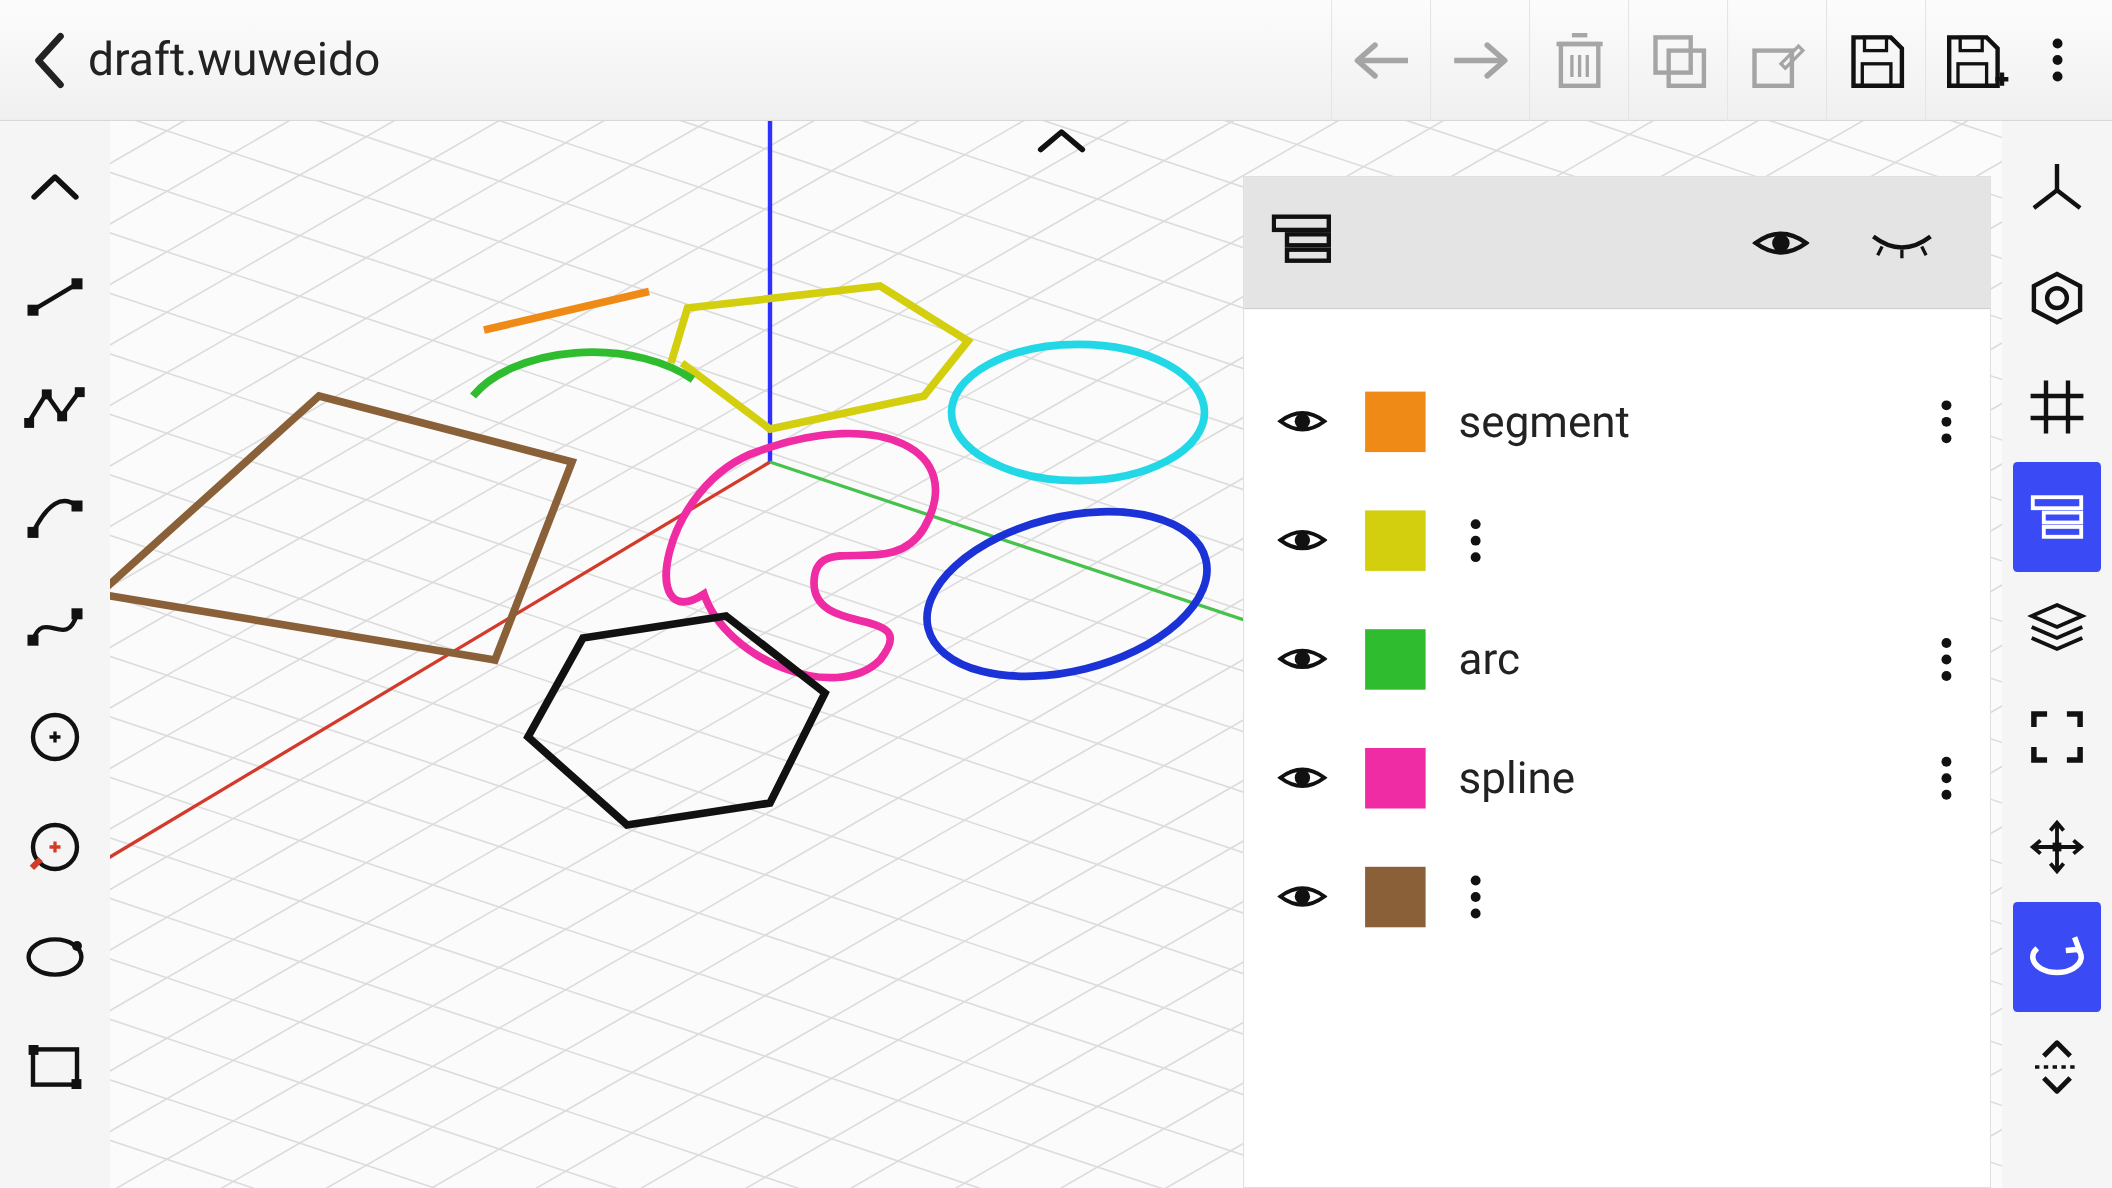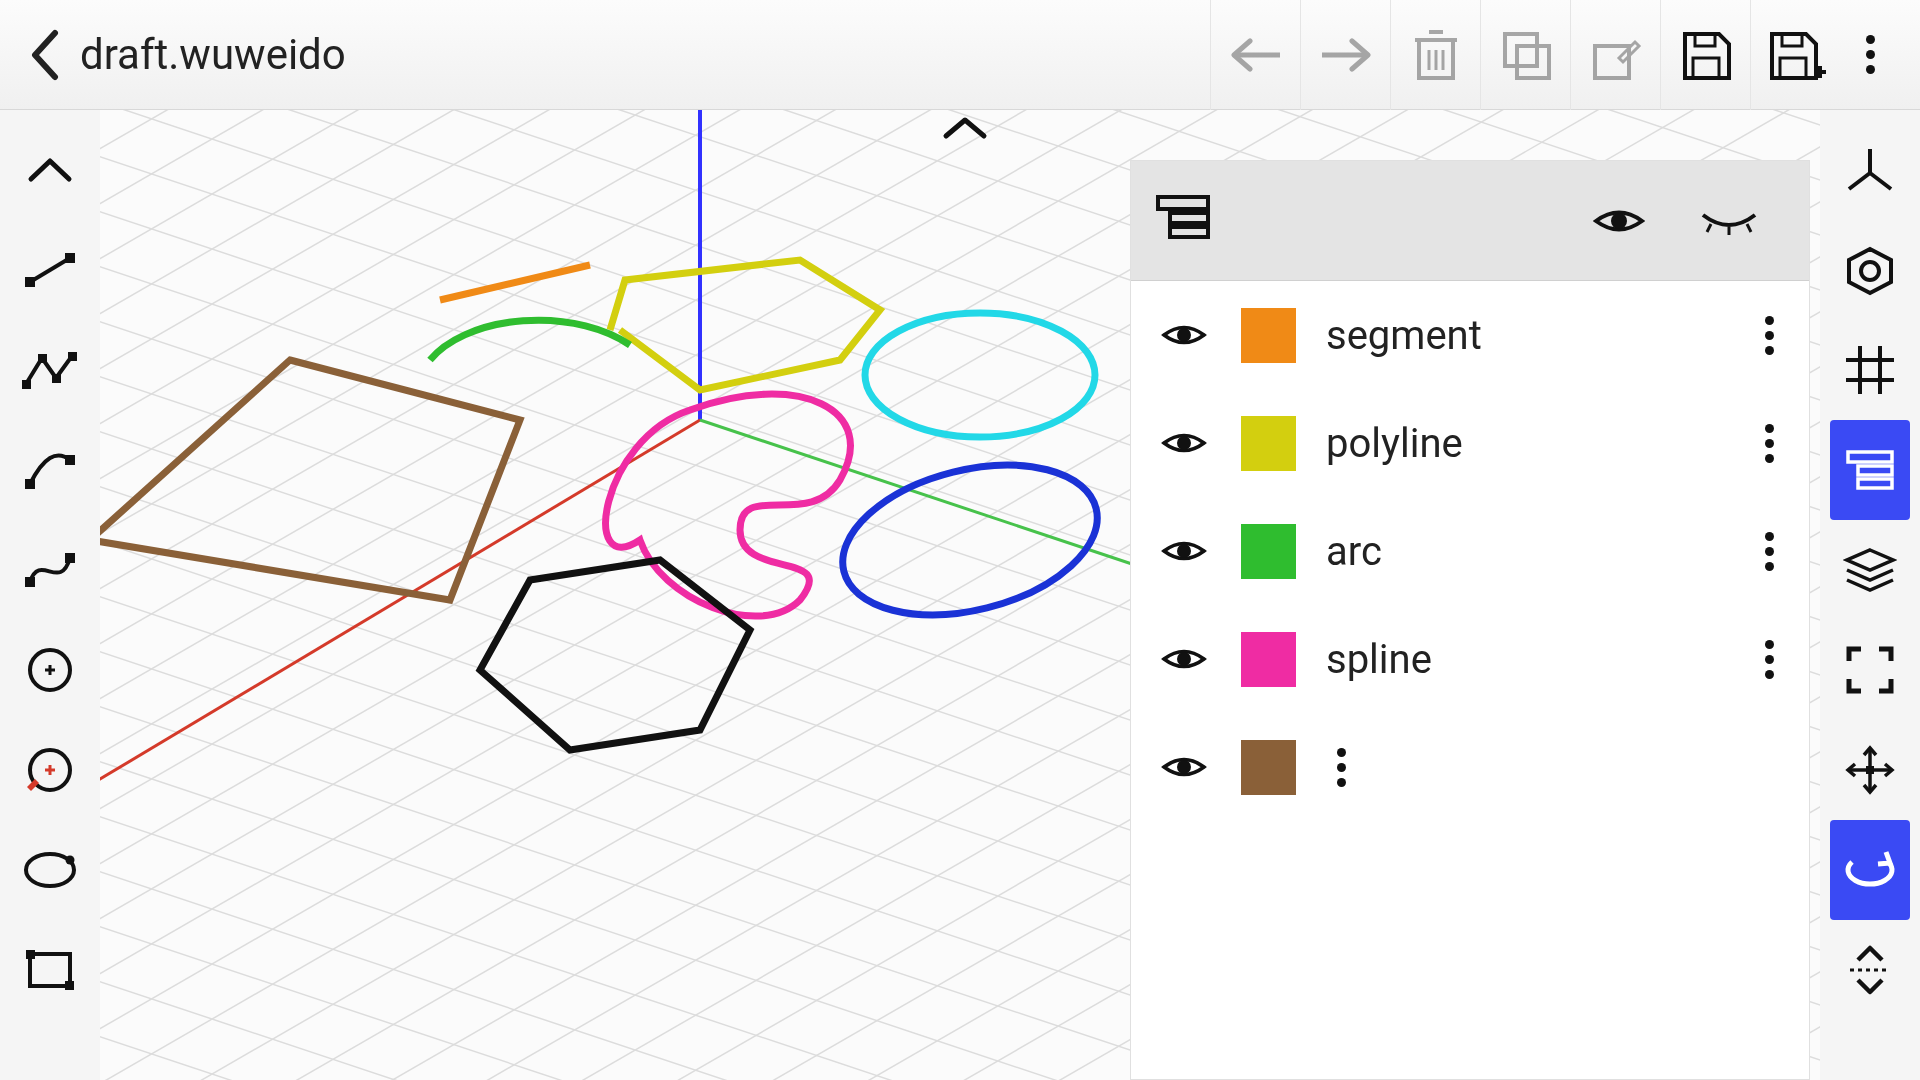--- a/index.html
+++ b/index.html
@@ -40,21 +40,21 @@
 }
 .iso-grid { position:absolute; inset:-400px; }
 .iso-grid line { stroke:#dcdcdc; stroke-width:1.5; }
 .axis-z { stroke:#3131ff; stroke-width:4; }
 .axis-x { stroke:#d43a2a; stroke-width:3; }
 .axis-y { stroke:#47c24b; stroke-width:3; }
 .shape { fill:none; stroke-width:7; }
 .layers-panel {
   position:absolute; top:160px; right:110px; width:680px; bottom:0;
   background:#fff; border:1px solid #e0e0e0;
-  z-index:10; display:flex; flex-direction:column; overflow:hidden;
+  z-index:10; display:flex; flex-direction:column; overflow:hidden;gap:48px;
 }
 .layers-header {
   height:120px; background:#e4e4e4; display:flex; align-items:center; padding:0 25px;
   border-bottom:1px solid #d0d0d0;
 }
 .layers-header .lh-icon { width:55px; height:55px; }
 .layers-header .lh-spacer { flex:1; }
 .layers-header .lh-eye { width:60px; margin:0 25px; display:flex; justify-content:center; }
 .layers-body { flex:1; overflow-y:auto; }
 .layer-row { height:108px; display:flex; align-items:center; padding:0 25px; }
@@ -531,21 +531,20 @@
         </div>
       </div>
       <div class="layer-row">
         <div class="eye">
           <svg width="46" height="30">
             <path d="M 3 15 Q 23 0 43 15 Q 23 30 3 15 Z" fill="none" stroke="#111" stroke-width="3.5"></path>
             <circle cx="23" cy="15" r="7" fill="#111"></circle>
           </svg>
         </div>
         <div class="swatch" style="background:#d3cf0f"></div>
-        <div class="lbl">polyline</div>
         <div class="dots">
           <div class="three-dots">
             <span></span>
             <span></span>
             <span></span>
           </div>
         </div>
       </div>
       <div class="layer-row">
         <div class="eye">

